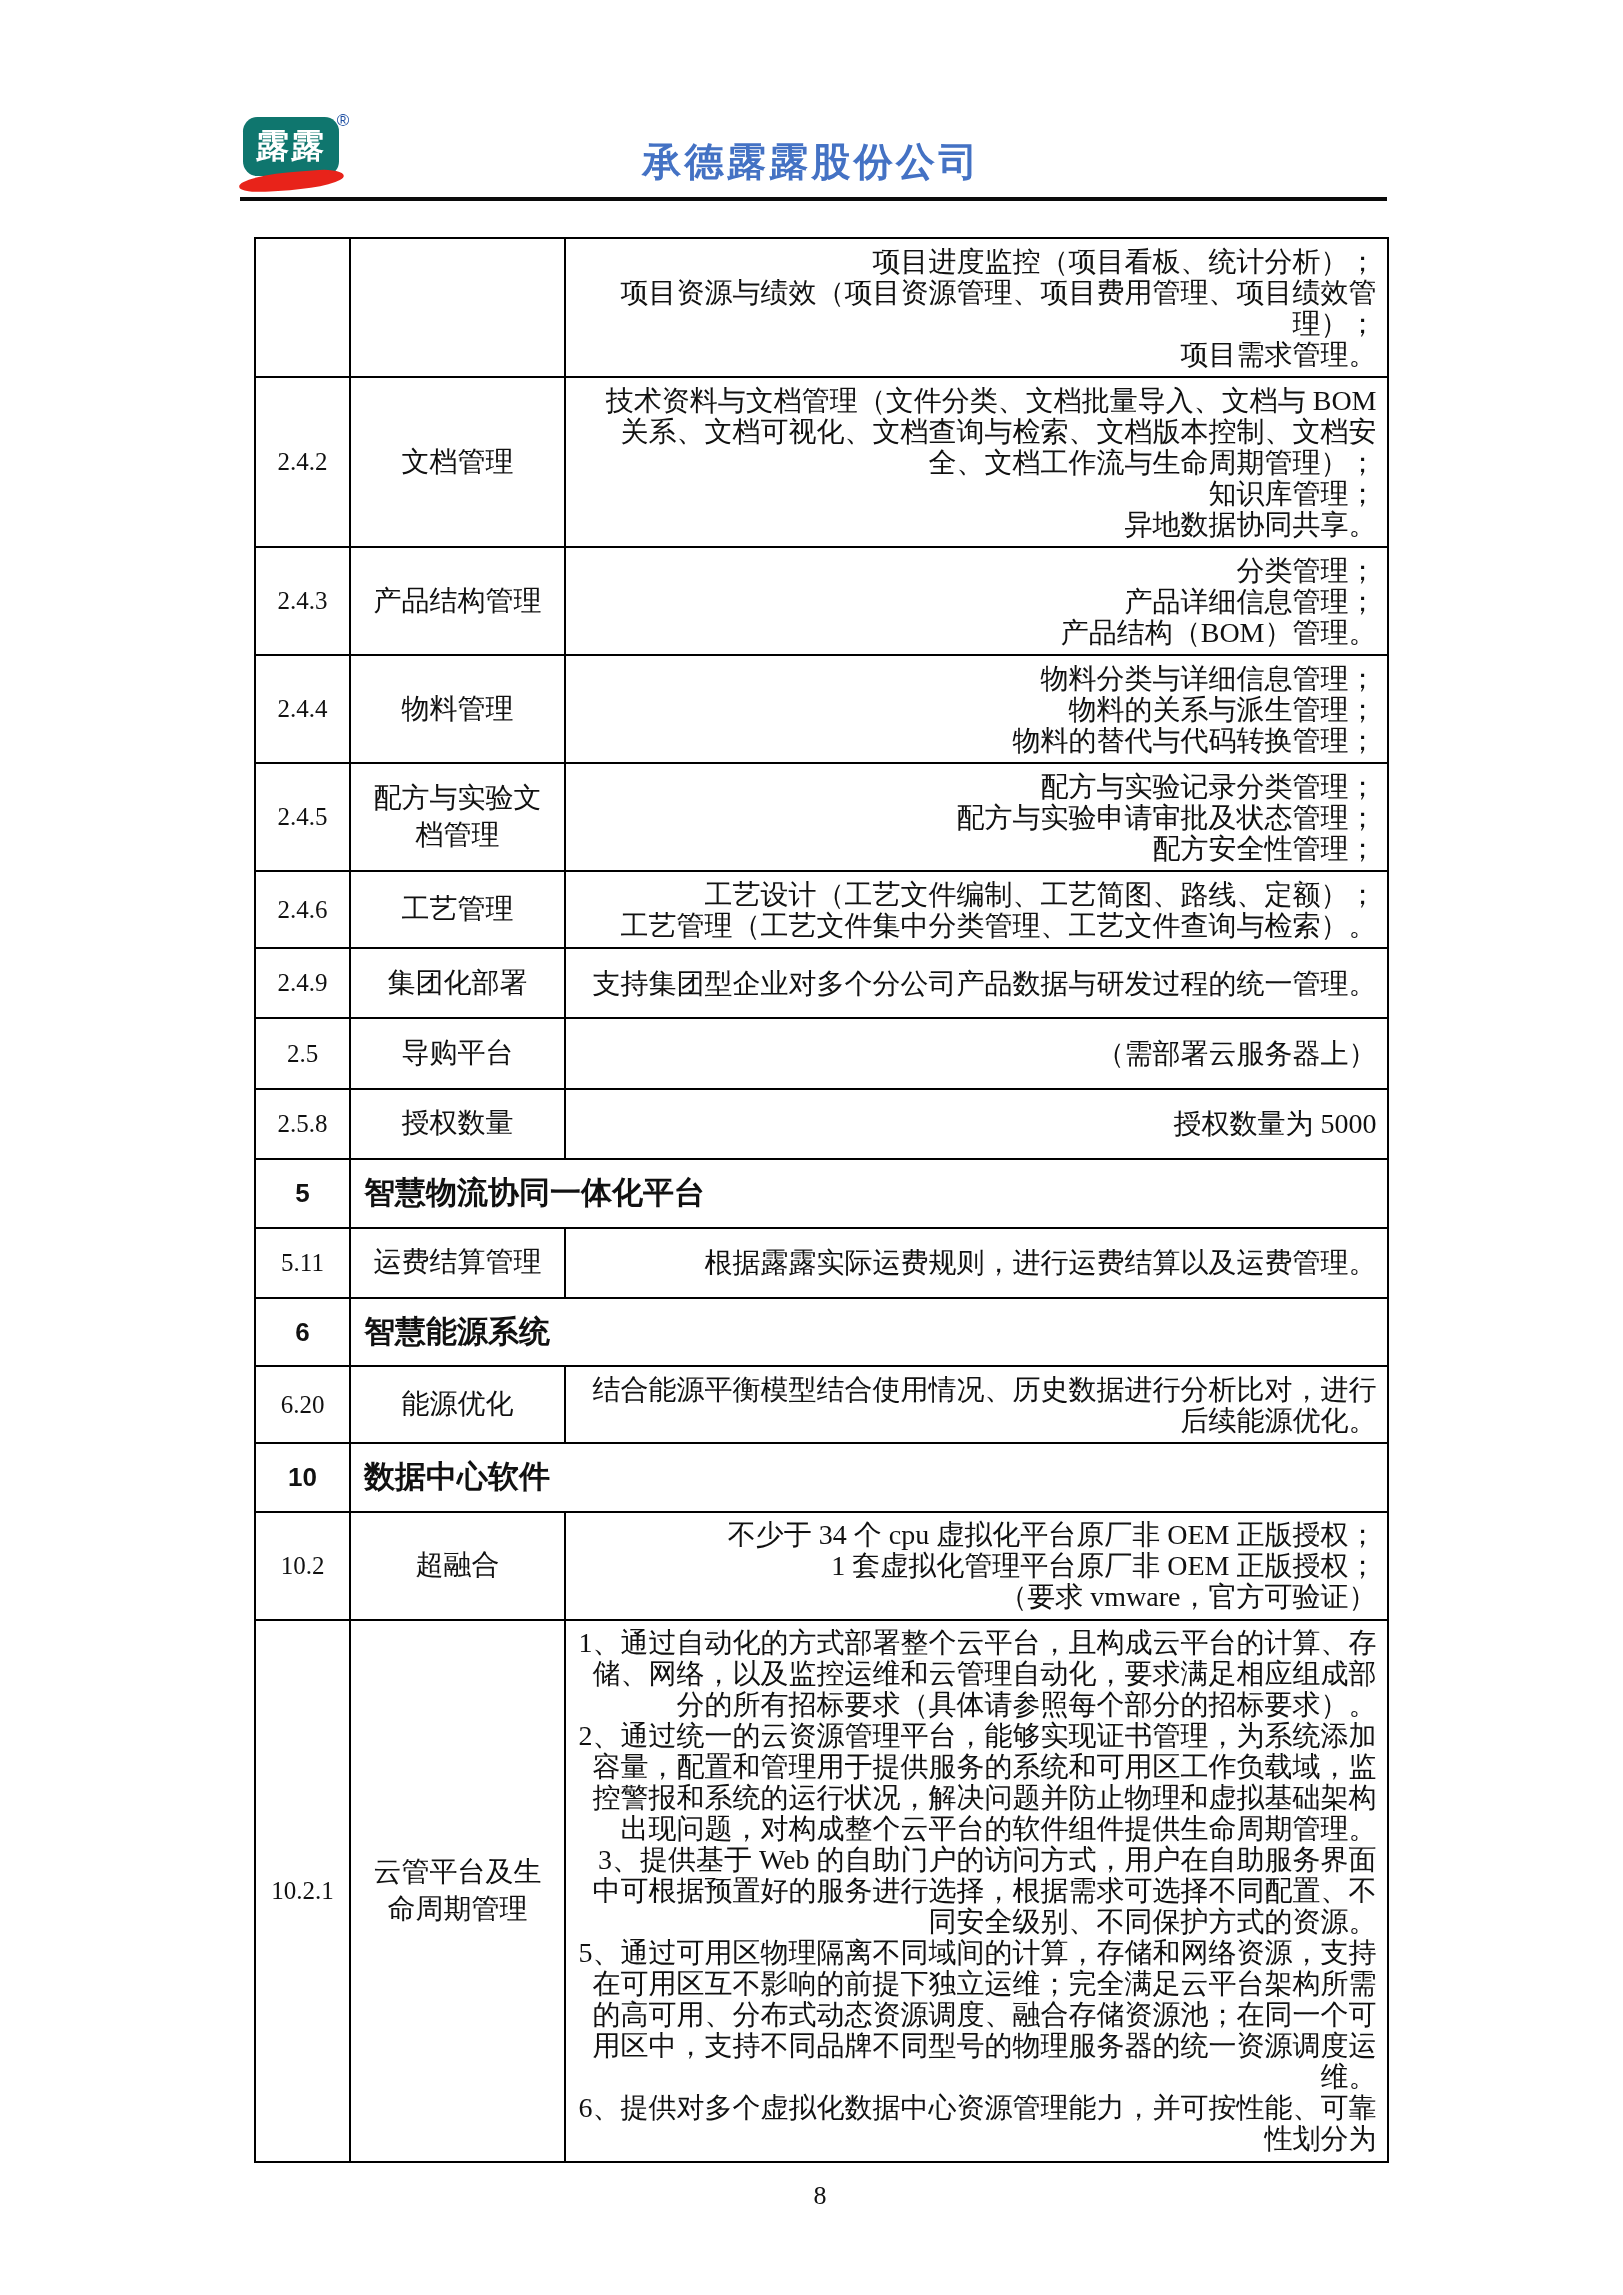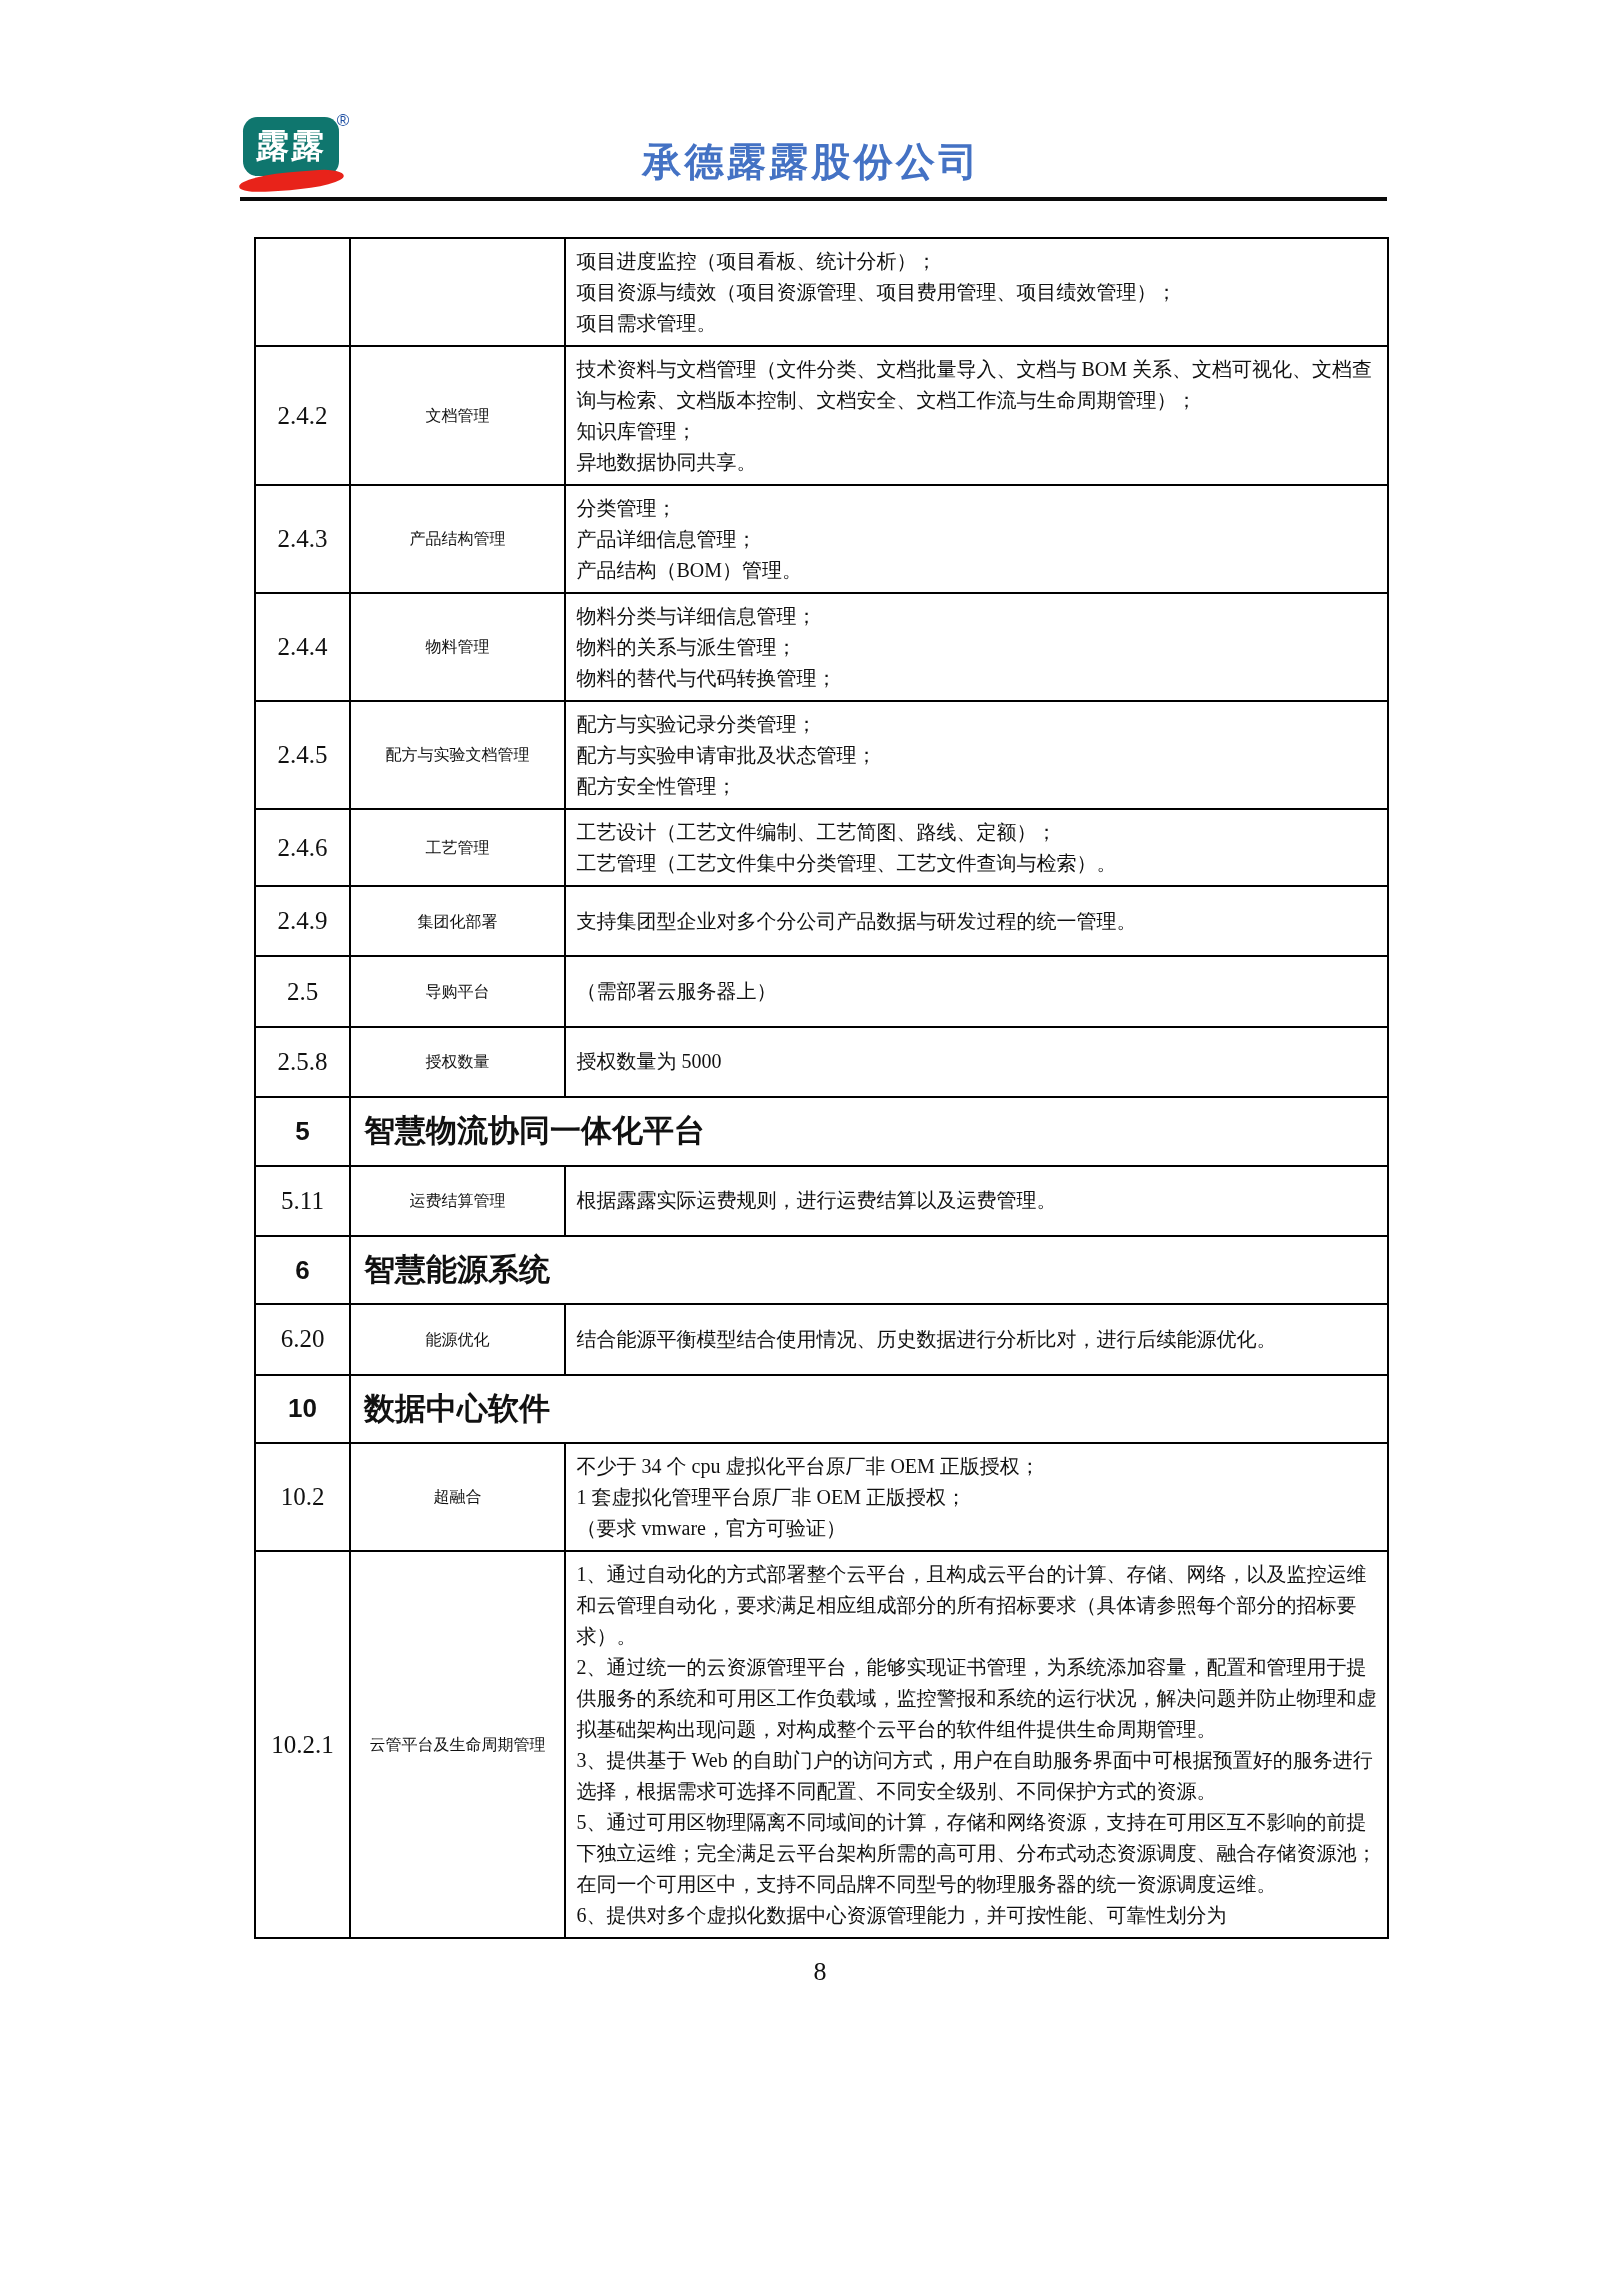--- a/index.html
+++ b/index.html
@@ -43,22 +43,22 @@
   .header-rule {
     position:absolute; top:197px; left:240px;
     width:1147px; height:3.9px; background:#0a0a0a;
   }
 
   
   .content { position:absolute; top:237px; left:254px; width:1132px; }
   table.req { border-collapse:collapse; width:1132px; table-layout:fixed; }
   table.req td { border:2px solid #000000; vertical-align:middle; }
   td.num  { text-align:center; font-size:25px; padding:5.2px 3.9px; height:58px;margin-top:48px; }
-  td.label{ text-align:center; font-size:16px; padding:5.2px 9.2px; line-height:1.32; }
-  td.desc { font-size:20px; padding:6.5px 10.5px; line-height:31px; text-align:left; }
+  td.label{ text-align:center; font-size:28px; padding:5.2px 9.2px; line-height:1.32; }
+  td.desc { font-size:28px; padding:6.5px 10.5px; line-height:31px; text-align:right; }
   td.desc .para { margin:0; }
   tr.section td { height:56px; }
   tr.section td.num {
     font-family:"Liberation Sans","DejaVu Sans",sans-serif;
     font-weight:bold; font-size:26px;
   }
   td.section-label {
     font-family:"Liberation Sans","DejaVu Sans",sans-serif;
     font-weight:bold; font-size:31px; text-align:left; padding:4px 13px;
   }

